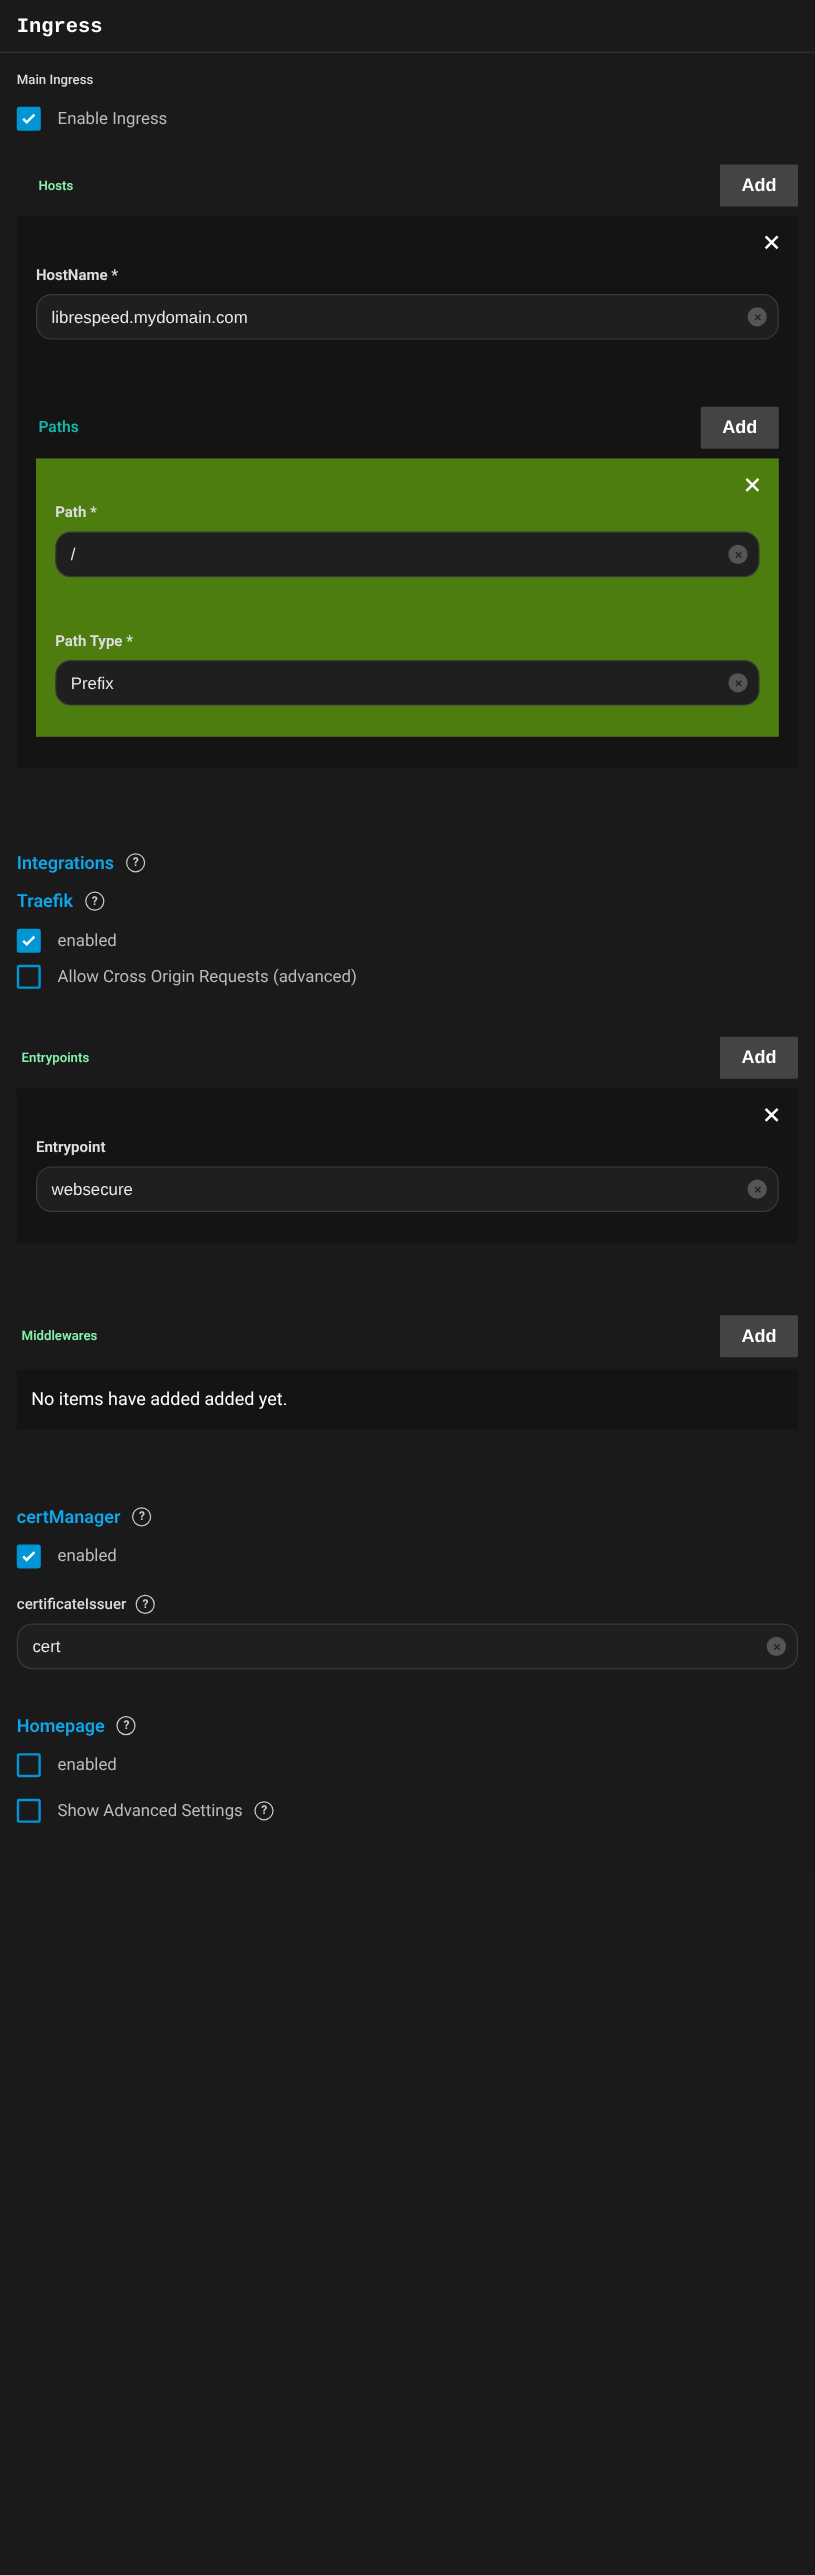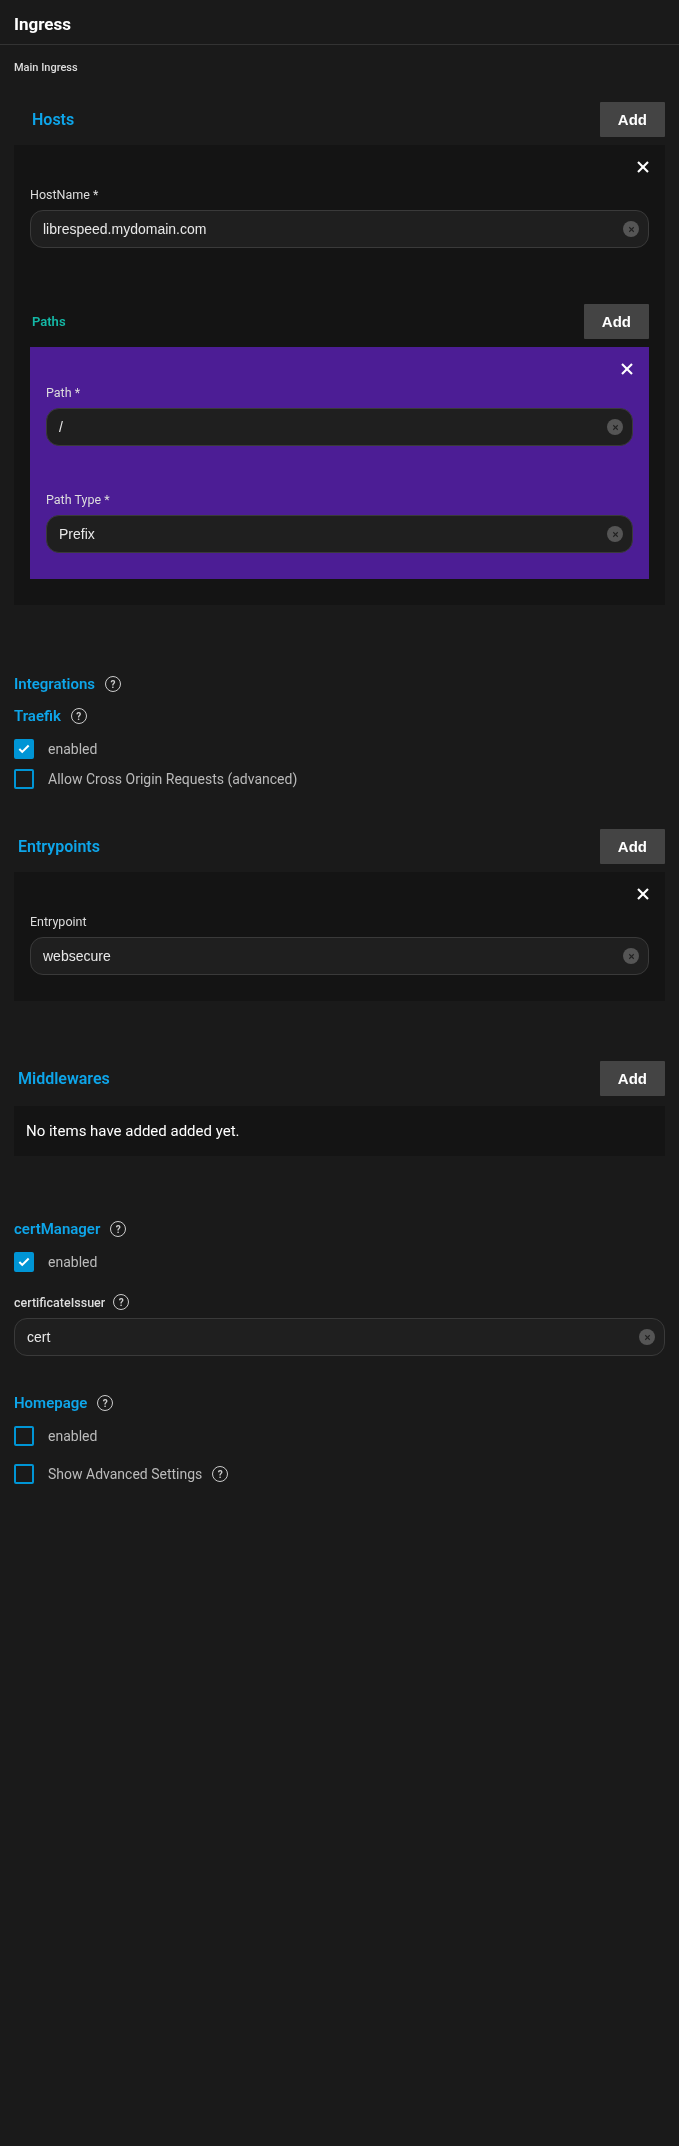--- a/index.html
+++ b/index.html
@@ -7,20 +7,21 @@
     background: #1a1a1a;
     color: #cccccc;
     font-family: -apple-system, BlinkMacSystemFont, "Segoe UI", Roboto, sans-serif;
     font-size: 14px;
     width: 679px;
   }
   .page { width: 679px; padding: 0; }
   .header-section {
     padding: 14px 14px 10px 14px;
     border-bottom: 1px solid #333;
+    font-family: Liberation Mono, monospace;
   }
   .header-title {
     font-weight: 700;
     font-size: 17px;
     color: #ffffff;
   }
   .section {
     padding: 16px 14px 0 14px;
   }
   .subheading {
@@ -54,44 +55,44 @@
 
   .list-block { margin-top: 28px; }
   .list-header {
     display: flex;
     align-items: center;
     justify-content: space-between;
     padding: 0 0 0 0;
     margin-bottom: 0;
   }
   .list-title {
-    font-size: 16px;
+    font-size: 11px;
     font-weight: 600;
-    color: #0ea5e9;
+    color: #86efac;
     padding-left: 18px;
   }
   .add-btn {
     background: #444;
     color: #fff;
     border: none;
     padding: 9px 18px;
     font-size: 15px;
     font-weight: 600;
     cursor: pointer;
     border-radius: 1px;
   }
 
   .card {
     background: #141414;
     margin-top: 8px;
     padding: 12px 16px 26px 16px;
     position: relative;
   }
   .card-inner {
-    background: #4c1d95;
+    background: #4d7c0f;
     margin-top: 8px;
     padding: 8px 16px 26px 16px;
     position: relative;
   }
   .close-btn {
     position: absolute;
     top: 8px;
     right: 8px;
     width: 28px;
     height: 28px;
@@ -99,21 +100,21 @@
     align-items: center;
     justify-content: center;
     cursor: pointer;
     color: #fff;
   }
   .close-btn svg { width: 20px; height: 20px; }
 
   .field { margin-top: 30px; }
   .field-label {
     font-size: 12.5px;
-    font-weight: 400;
+    font-weight: 700;
     color: #ddd;
     margin-bottom: 8px;
     display: flex;
     align-items: center;
     gap: 8px;
   }
   .input-wrap { position: relative; }
   .text-input {
     width: 100%;
     background: #1f1f1f;
@@ -195,20 +196,28 @@
 <body>
 
 <div class="page">
 
   <div class="header-section">
     <div class="header-title">Ingress</div>
   </div>
 
   <div class="section">
     <div class="subheading">Main Ingress</div>
+    <div class="checkbox-row">
+      <div class="checkbox checked">
+        <svg viewBox="0 0 24 24" fill="none" stroke="#fff" stroke-width="3.5">
+            <polyline points="20 6 9 17 4 12"></polyline>
+          </svg>
+      </div>
+      <span class="checkbox-label">Enable Ingress</span>
+    </div>
   </div>
 
   <div class="list-block" style="padding: 0 14px;">
     <div class="list-header">
       <span class="list-title">Hosts</span>
       <button class="add-btn">Add</button>
     </div>
 
     <div class="card">
       <div class="close-btn">

